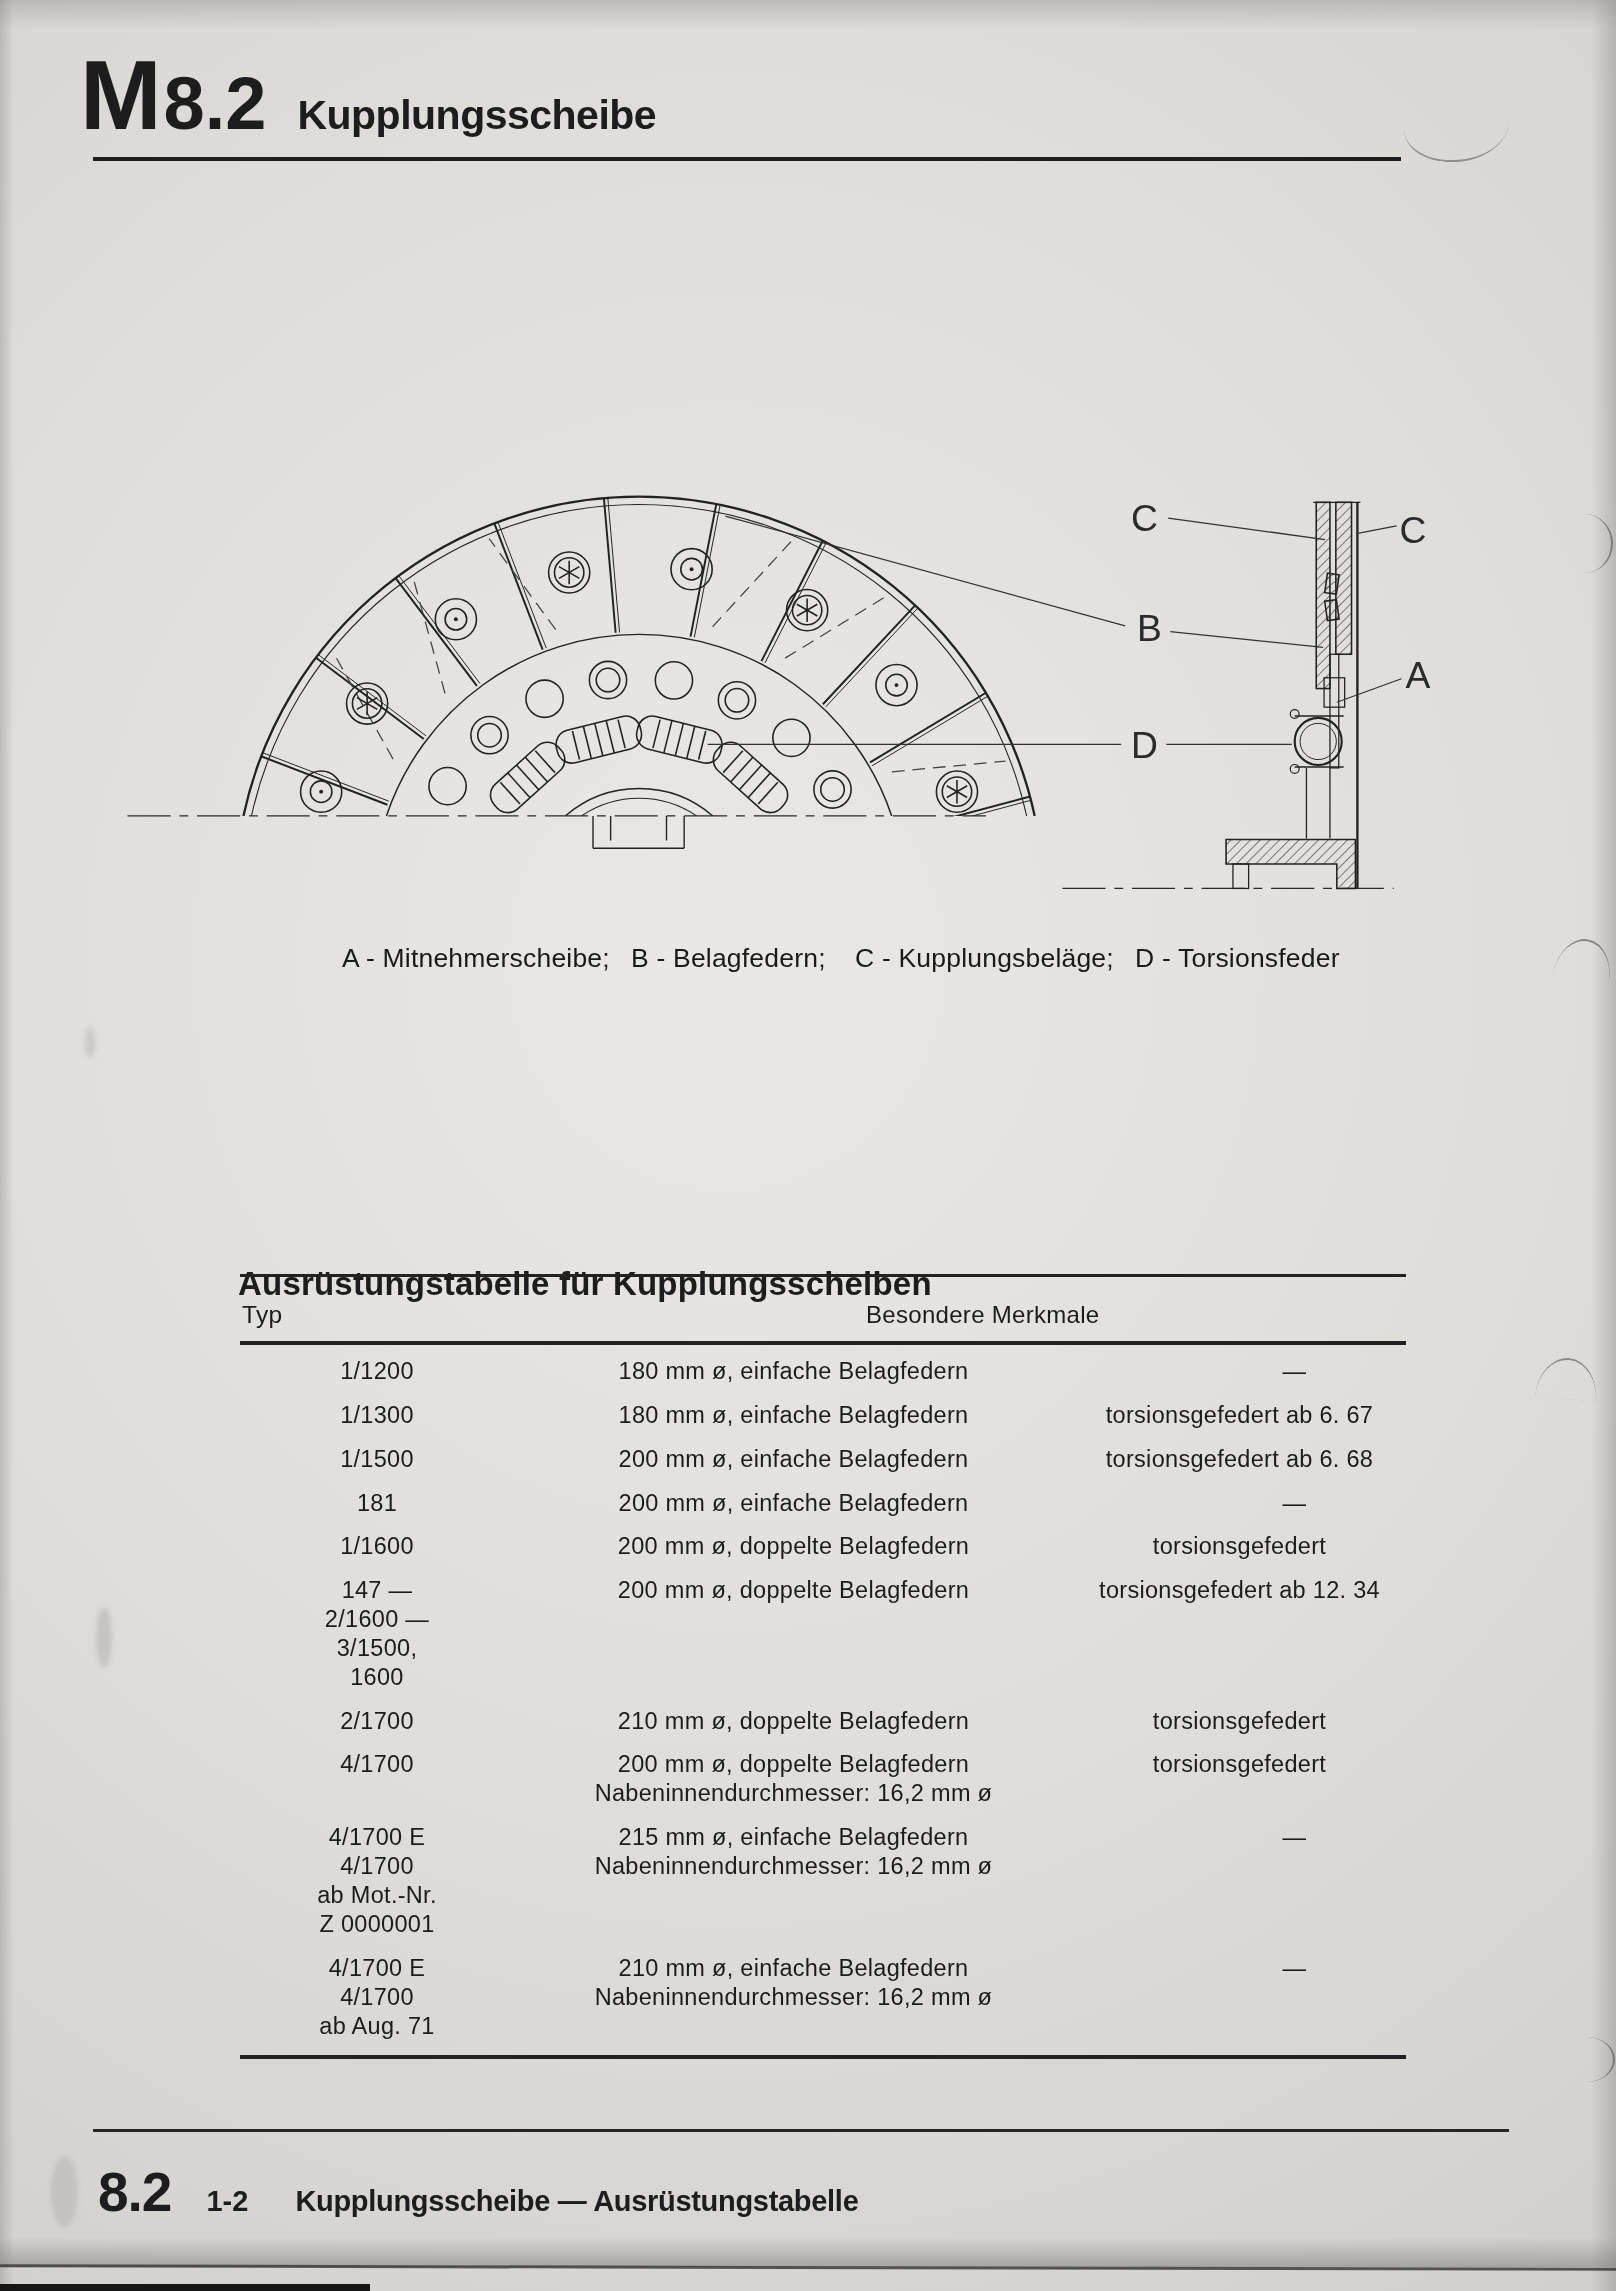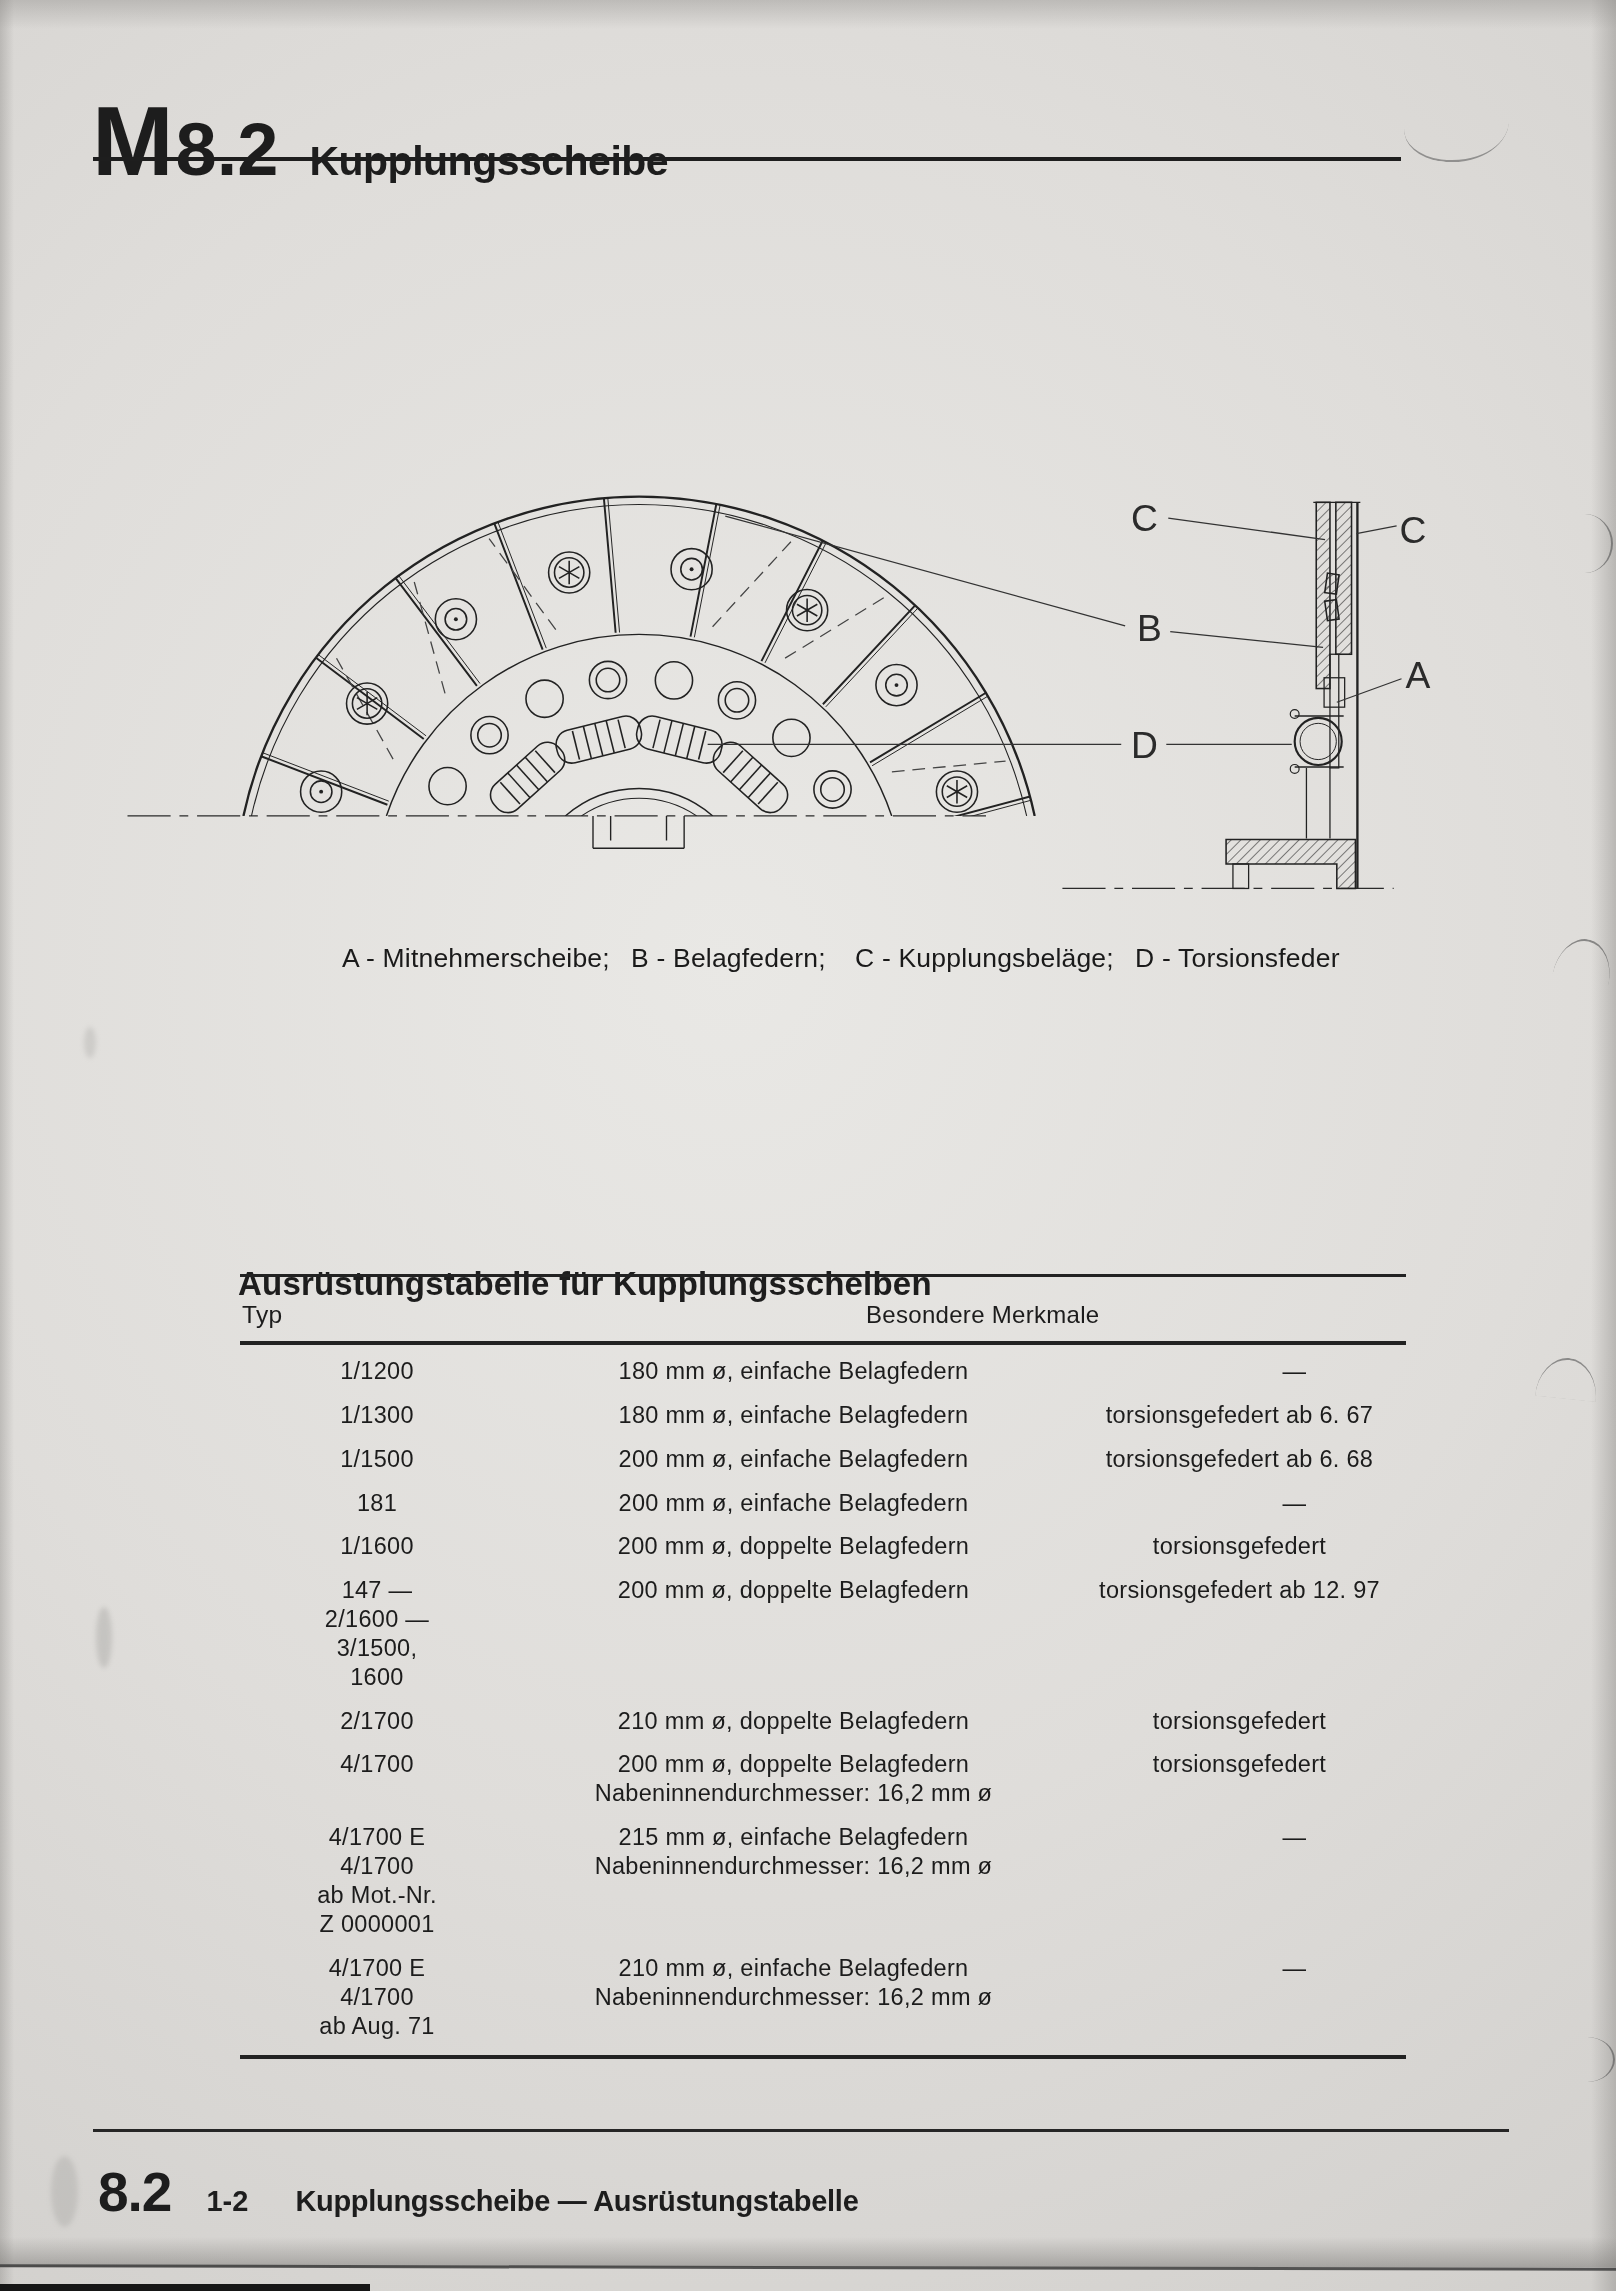--- a/index.html
+++ b/index.html
@@ -10,21 +10,21 @@
         background:linear-gradient(180deg, rgba(150,148,145,.45), rgba(150,148,145,0));}
   .edge-left{position:absolute;left:0;top:0;width:13.7px;height:100%;
         background:linear-gradient(90deg, rgba(140,138,135,.4), rgba(140,138,135,0));}
   .edge-right{position:absolute;right:0;top:0;width:25.5px;height:100%;
         background:linear-gradient(270deg, rgba(140,138,135,.45), rgba(140,138,135,0));}
   .edge-bottom{position:absolute;left:0;top:2237px;width:100%;height:30px;
         background:linear-gradient(0deg, rgba(120,118,115,.5), rgba(120,118,115,0));}
   .bottom-line{position:absolute;left:0;top:2266px;width:1616px;height:2.9px;background:#3c3c3c;opacity:.85;transform:rotate(.12deg);}
   .bottom-bar{position:absolute;left:0;top:2284px;width:370px;height:7.8px;background:#161616;}
 
-  .masthead{position:absolute;left:92px;top:39px;white-space:nowrap;font-size:0;margin-top:46px;}
+  .masthead{position:absolute;left:80px;top:39px;white-space:nowrap;font-size:0;}
   .masthead .m{font-size:98px;font-weight:bold;letter-spacing:-2px;}
   .masthead .num{font-size:74px;font-weight:bold;margin-left:3.9px;}
   .masthead .ttl{font-size:41px;font-weight:bold;margin-left:31px;letter-spacing:-0.5px;}
   .rule{position:absolute;background:#1e1e1e;}
   .hdr-rule{left:93px;top:157px;width:1308px;height:3.9px;}
 
   .caption span{position:absolute;top:943px;font-size:26.5px;letter-spacing:0.2px;color:#1a1a1a;}
 
   .tbl-title{position:absolute;left:238px;top:1265px;font-size:33px;font-weight:bold;letter-spacing:0.2px;}
   .tbl{position:absolute;left:240px;top:1274px;width:1166px;font-size:23.5px;letter-spacing:0.3px;color:#1c1c1c;}
@@ -254,21 +254,21 @@
       <div class="trow">
         <div class="c-typ">
           <div>147 —</div>
           <div>2/1600 —</div>
           <div>3/1500,</div>
           <div>1600</div>
         </div>
         <div class="c-desc">
             <div>200 mm ø, doppelte Belagfedern</div>
           </div>
-        <div class="c-merk"><span>torsionsgefedert ab 12. 97</span></div>
+        <div class="c-merk"><span>torsionsgefedert ab 12. 34</span></div>
       </div>
 
       <div class="trow">
         <div class="c-typ">
             <div>2/1700</div>
           </div>
         <div class="c-desc">
             <div>210 mm ø, doppelte Belagfedern</div>
           </div>
         <div class="c-merk"><span>torsionsgefedert</span></div>

